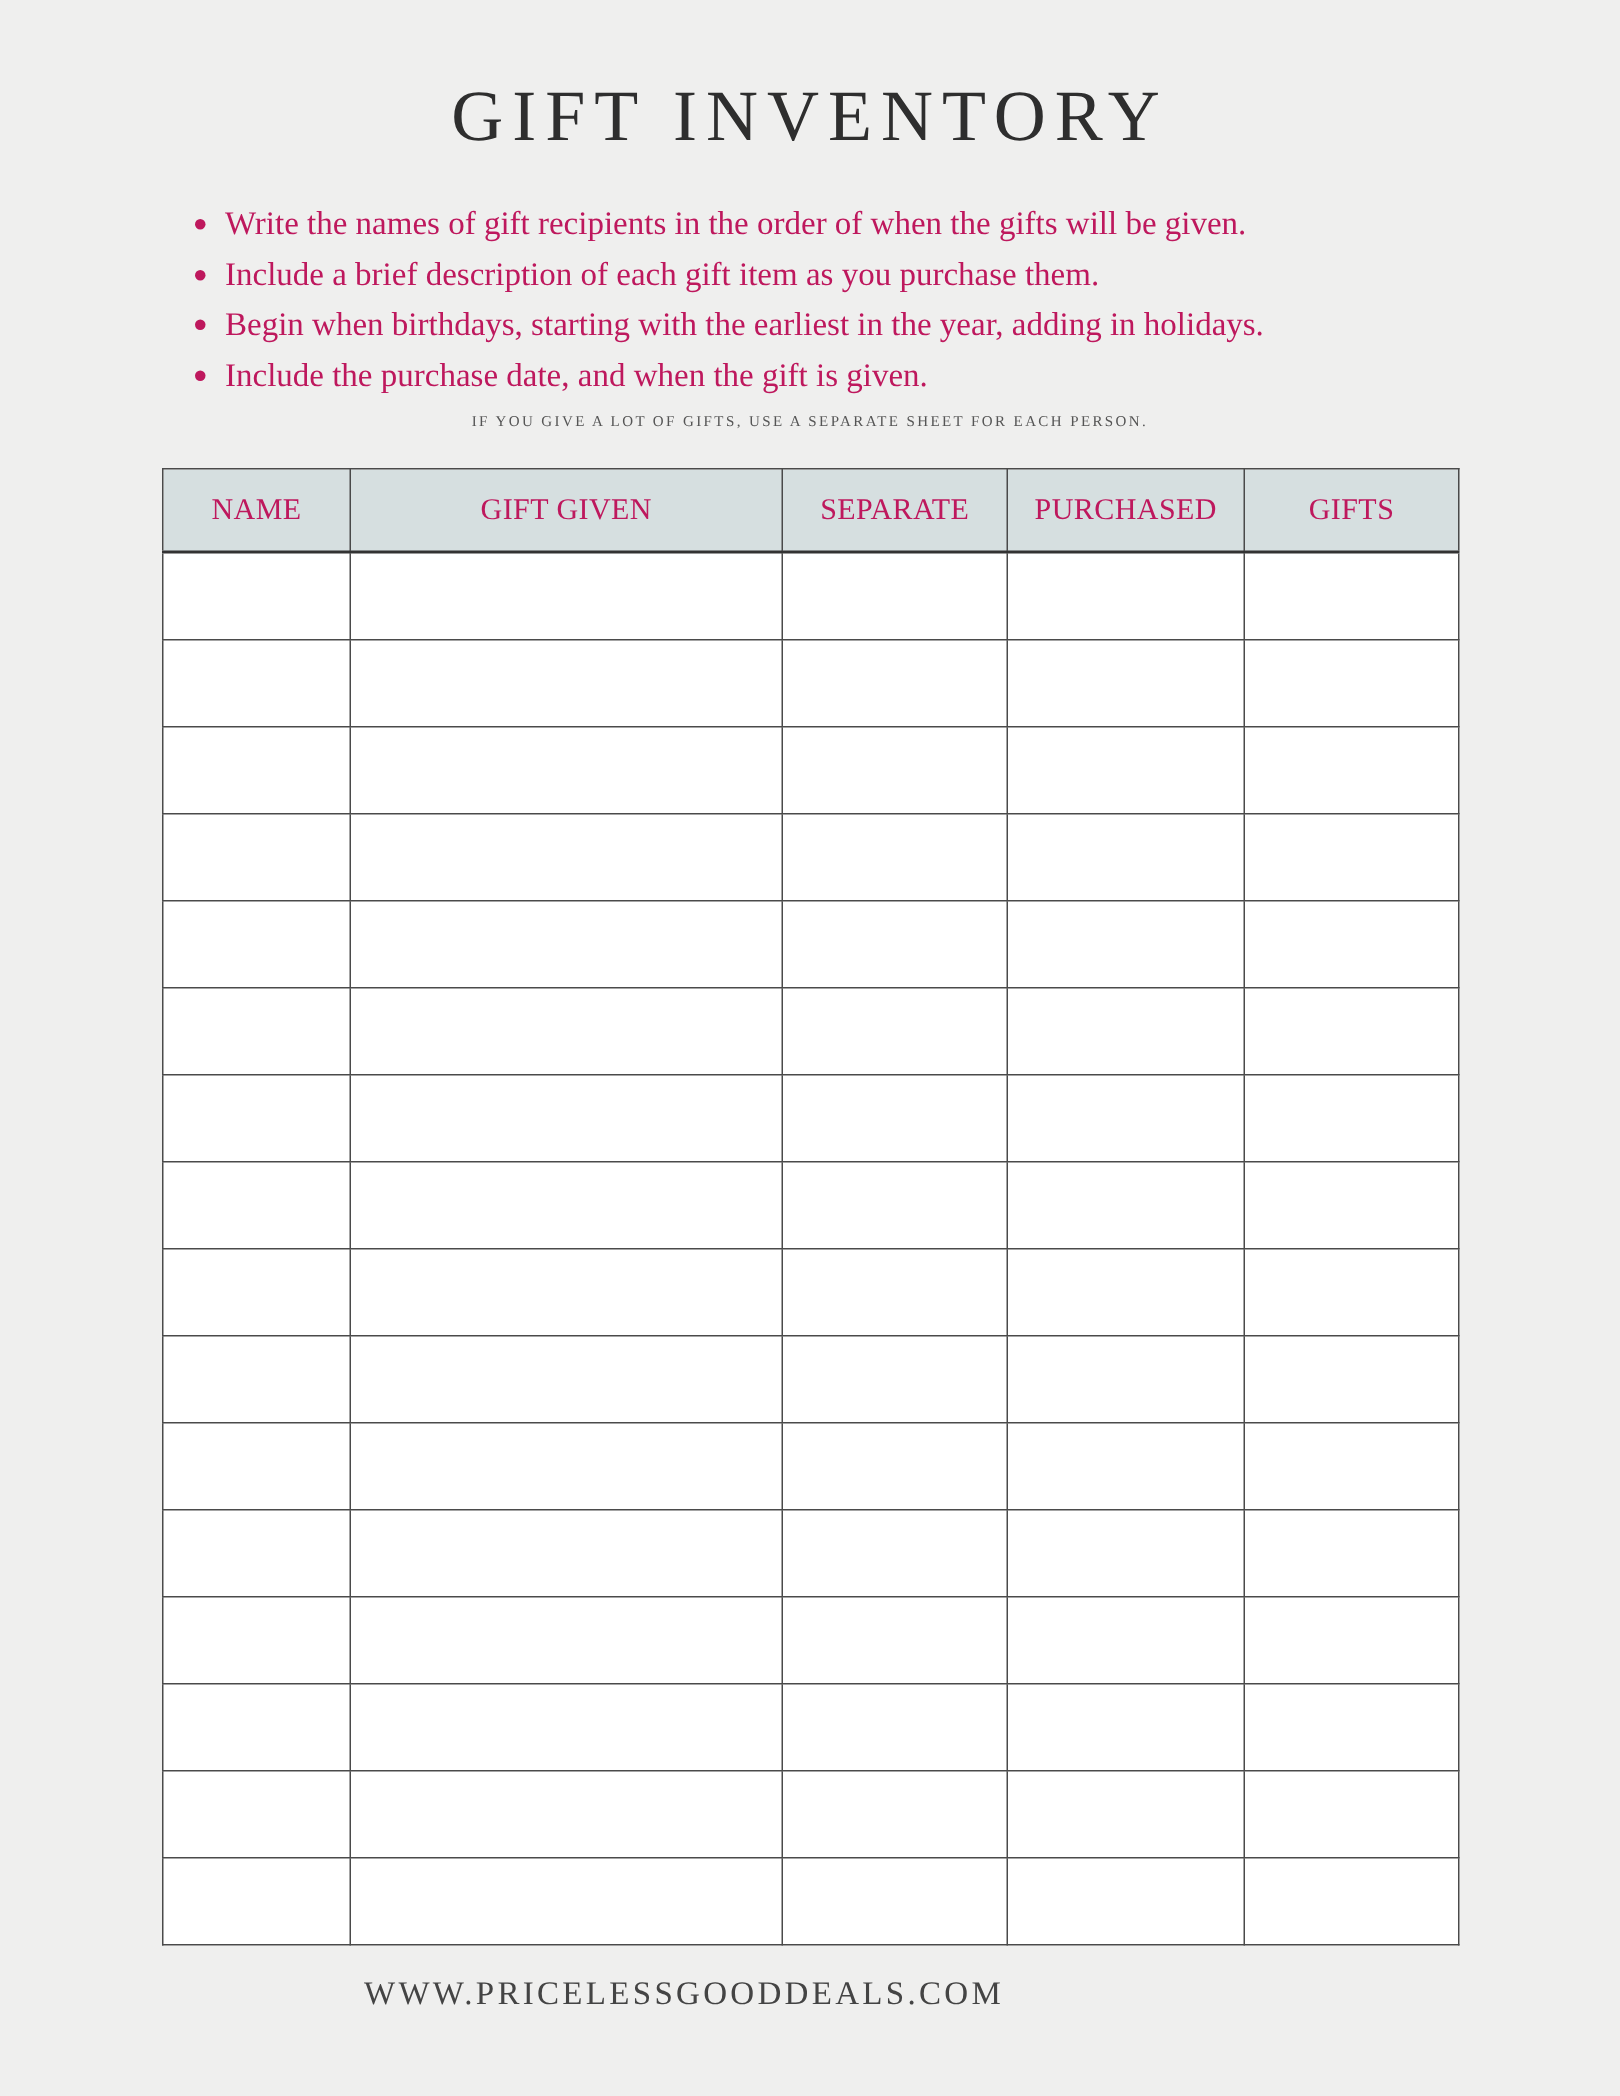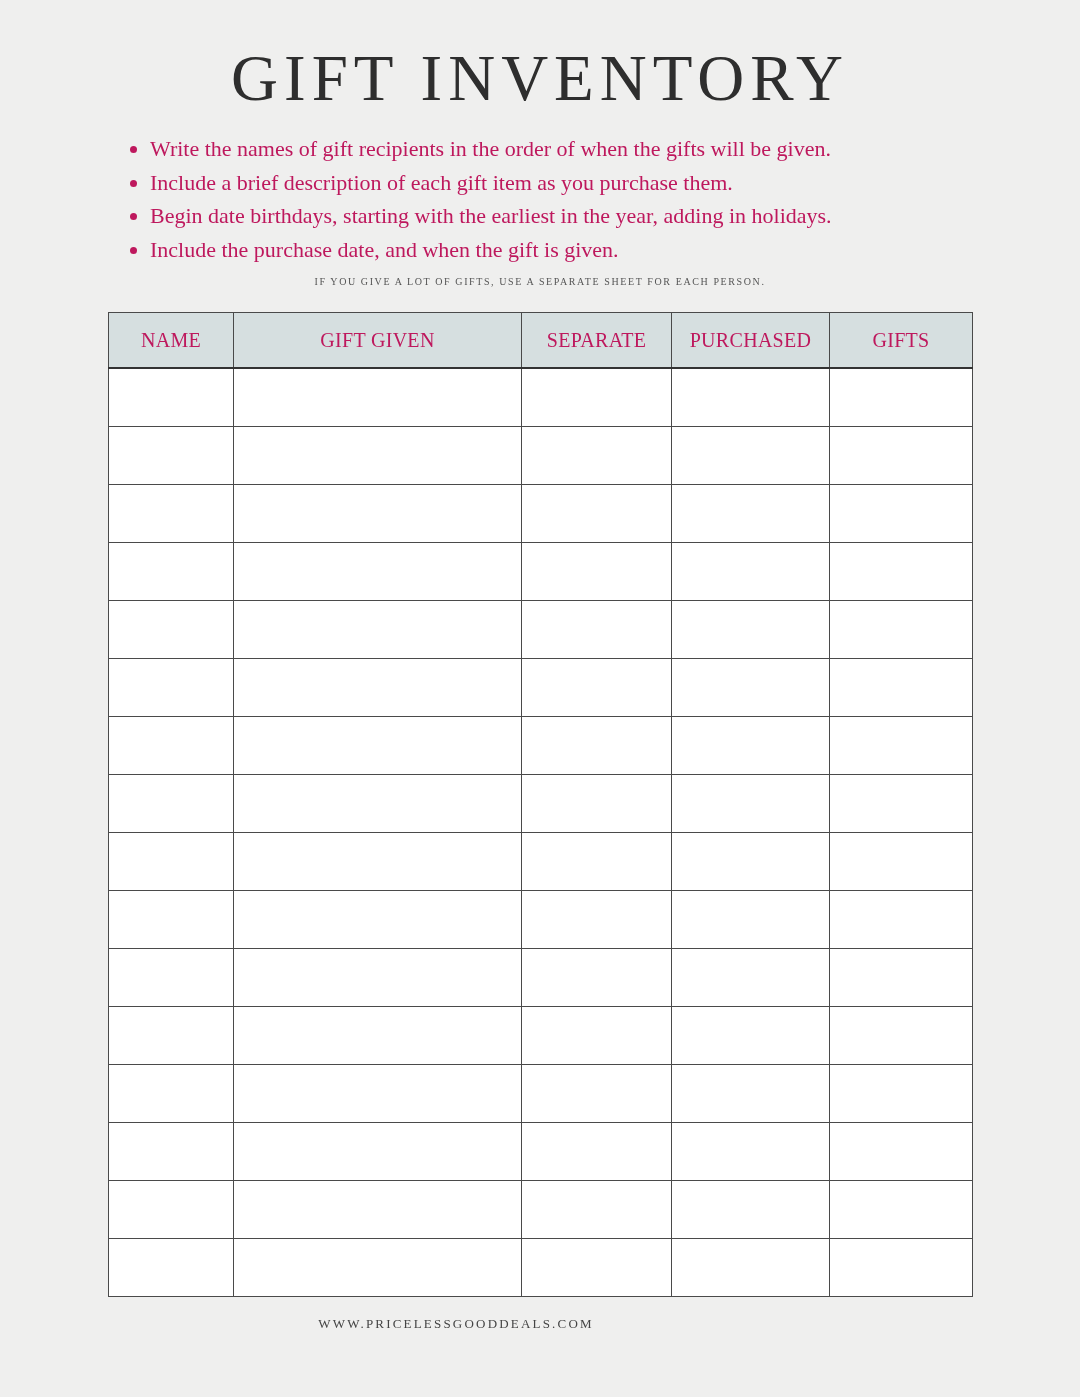--- a/index.html
+++ b/index.html
@@ -1,36 +1,36 @@
 <!DOCTYPE html>
 <html><head>
 <meta charset="utf-8">
 <style>
   html, body { margin:0; padding:0; }
   body { width:1080px; height:1397px; background:#efefee; position:relative; overflow:hidden; font-family:"DejaVu Serif", serif; color:#333; }
-  .title { position:absolute; top:38px; left:0; width:1080px; text-align:center; font-family:"Liberation Serif", serif; font-size:65px; letter-spacing:6px; color:#2e2e2e; font-weight:normal; line-height:80px; margin:0; }
+  .title { position:absolute; top:38px; left:0; width:1080px; text-align:center; font-family:"Liberation Serif", serif; font-size:48px; letter-spacing:6px; color:#2e2e2e; font-weight:normal; line-height:80px; margin:0; }
   ul.bullets { position:absolute; top:132px; left:128px; margin:0; padding:0 0 0 22px; font-family:"Liberation Serif", serif; font-size:22px; color:#be185d; line-height:33.5px; }
   ul.bullets li { margin:0; padding:0; }
   .note { position:absolute; top:276px; left:0; width:1080px; text-align:center; font-family:"Liberation Serif", serif; font-size:10px; letter-spacing:1.6px; color:#555; }
   table.grid { position:absolute; top:312px; left:108px; width:864px; border-collapse:collapse; table-layout:fixed; background:#fff; }
   table.grid th, table.grid td { border:1px solid #4a4a4a; padding:0; }
   table.grid th { background:#d6dfe0; height:54px; font-family:"Liberation Serif", serif; font-weight:normal; font-size:20px; color:#be185d; letter-spacing:0.3px; }
   table.grid thead tr { border-bottom:2px solid #333; }
   table.grid td { height:57px; background:#fff; }
-  .footer { position:absolute; top:1316px; left:0; width:912px; text-align:center; font-family:"Liberation Serif", serif; font-size:13px; letter-spacing:2.2px; color:#444; }
+  .footer { position:absolute; top:1316px; left:0; width:912px; text-align:center; font-family:"Liberation Serif", serif; font-size:22px; letter-spacing:2.2px; color:#444; }
 </style>
 </head>
 <body>
 
 <h1 class="title">GIFT INVENTORY</h1>
 
 <ul class="bullets">
   <li>Write the names of gift recipients in the order of when the gifts will be given.</li>
   <li>Include a brief description of each gift item as you purchase them.</li>
-  <li>Begin date birthdays, starting with the earliest in the year, adding in holidays.</li>
+  <li>Begin when birthdays, starting with the earliest in the year, adding in holidays.</li>
   <li>Include the purchase date, and when the gift is given.</li>
 </ul>
 
 <div class="note">IF YOU GIVE A LOT OF GIFTS, USE A SEPARATE SHEET FOR EACH PERSON.</div>
 
 <table class="grid">
   <colgroup>
     <col style="width:125px">
       <col style="width:288px">
       <col style="width:150px">

